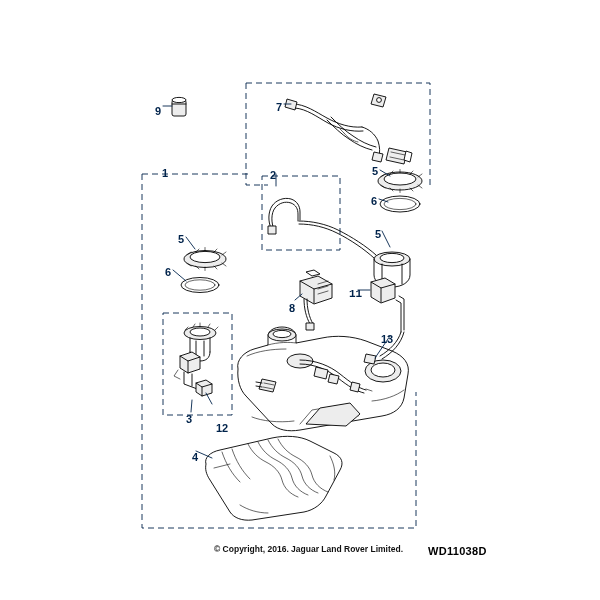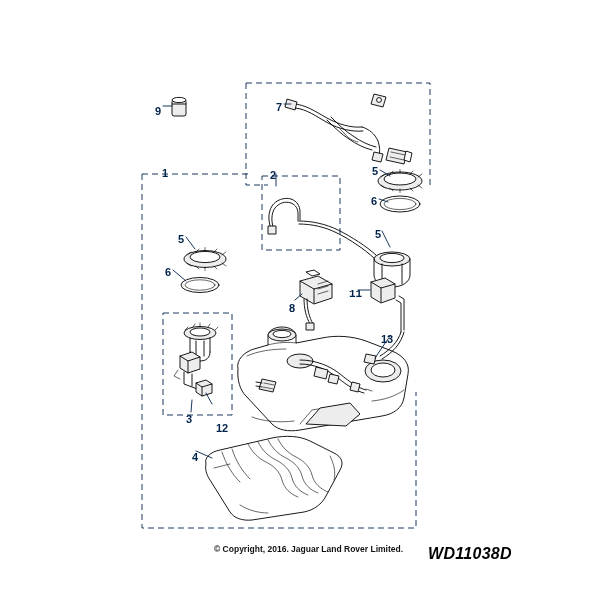--- a/index.html
+++ b/index.html
@@ -11,25 +11,24 @@
     font-family:"Liberation Sans",sans-serif;
     font-size:11px;
     font-weight:bold;
     color:#00234b;
     line-height:1;
     white-space:nowrap;
   }
   .partcode{
     position:absolute;
     font-family:"Liberation Sans",sans-serif;
-    font-size:16px;
+    font-size:11px;
     font-weight:bold;
     color:#000000;
     letter-spacing:0.3px;
-    font-style:italic;
   }
   .copyright{
     position:absolute;
     font-family:"Liberation Sans",sans-serif;
     font-size:8.5px;
     color:#111111;
     white-space:nowrap;
   }
 </style>
 </head>

